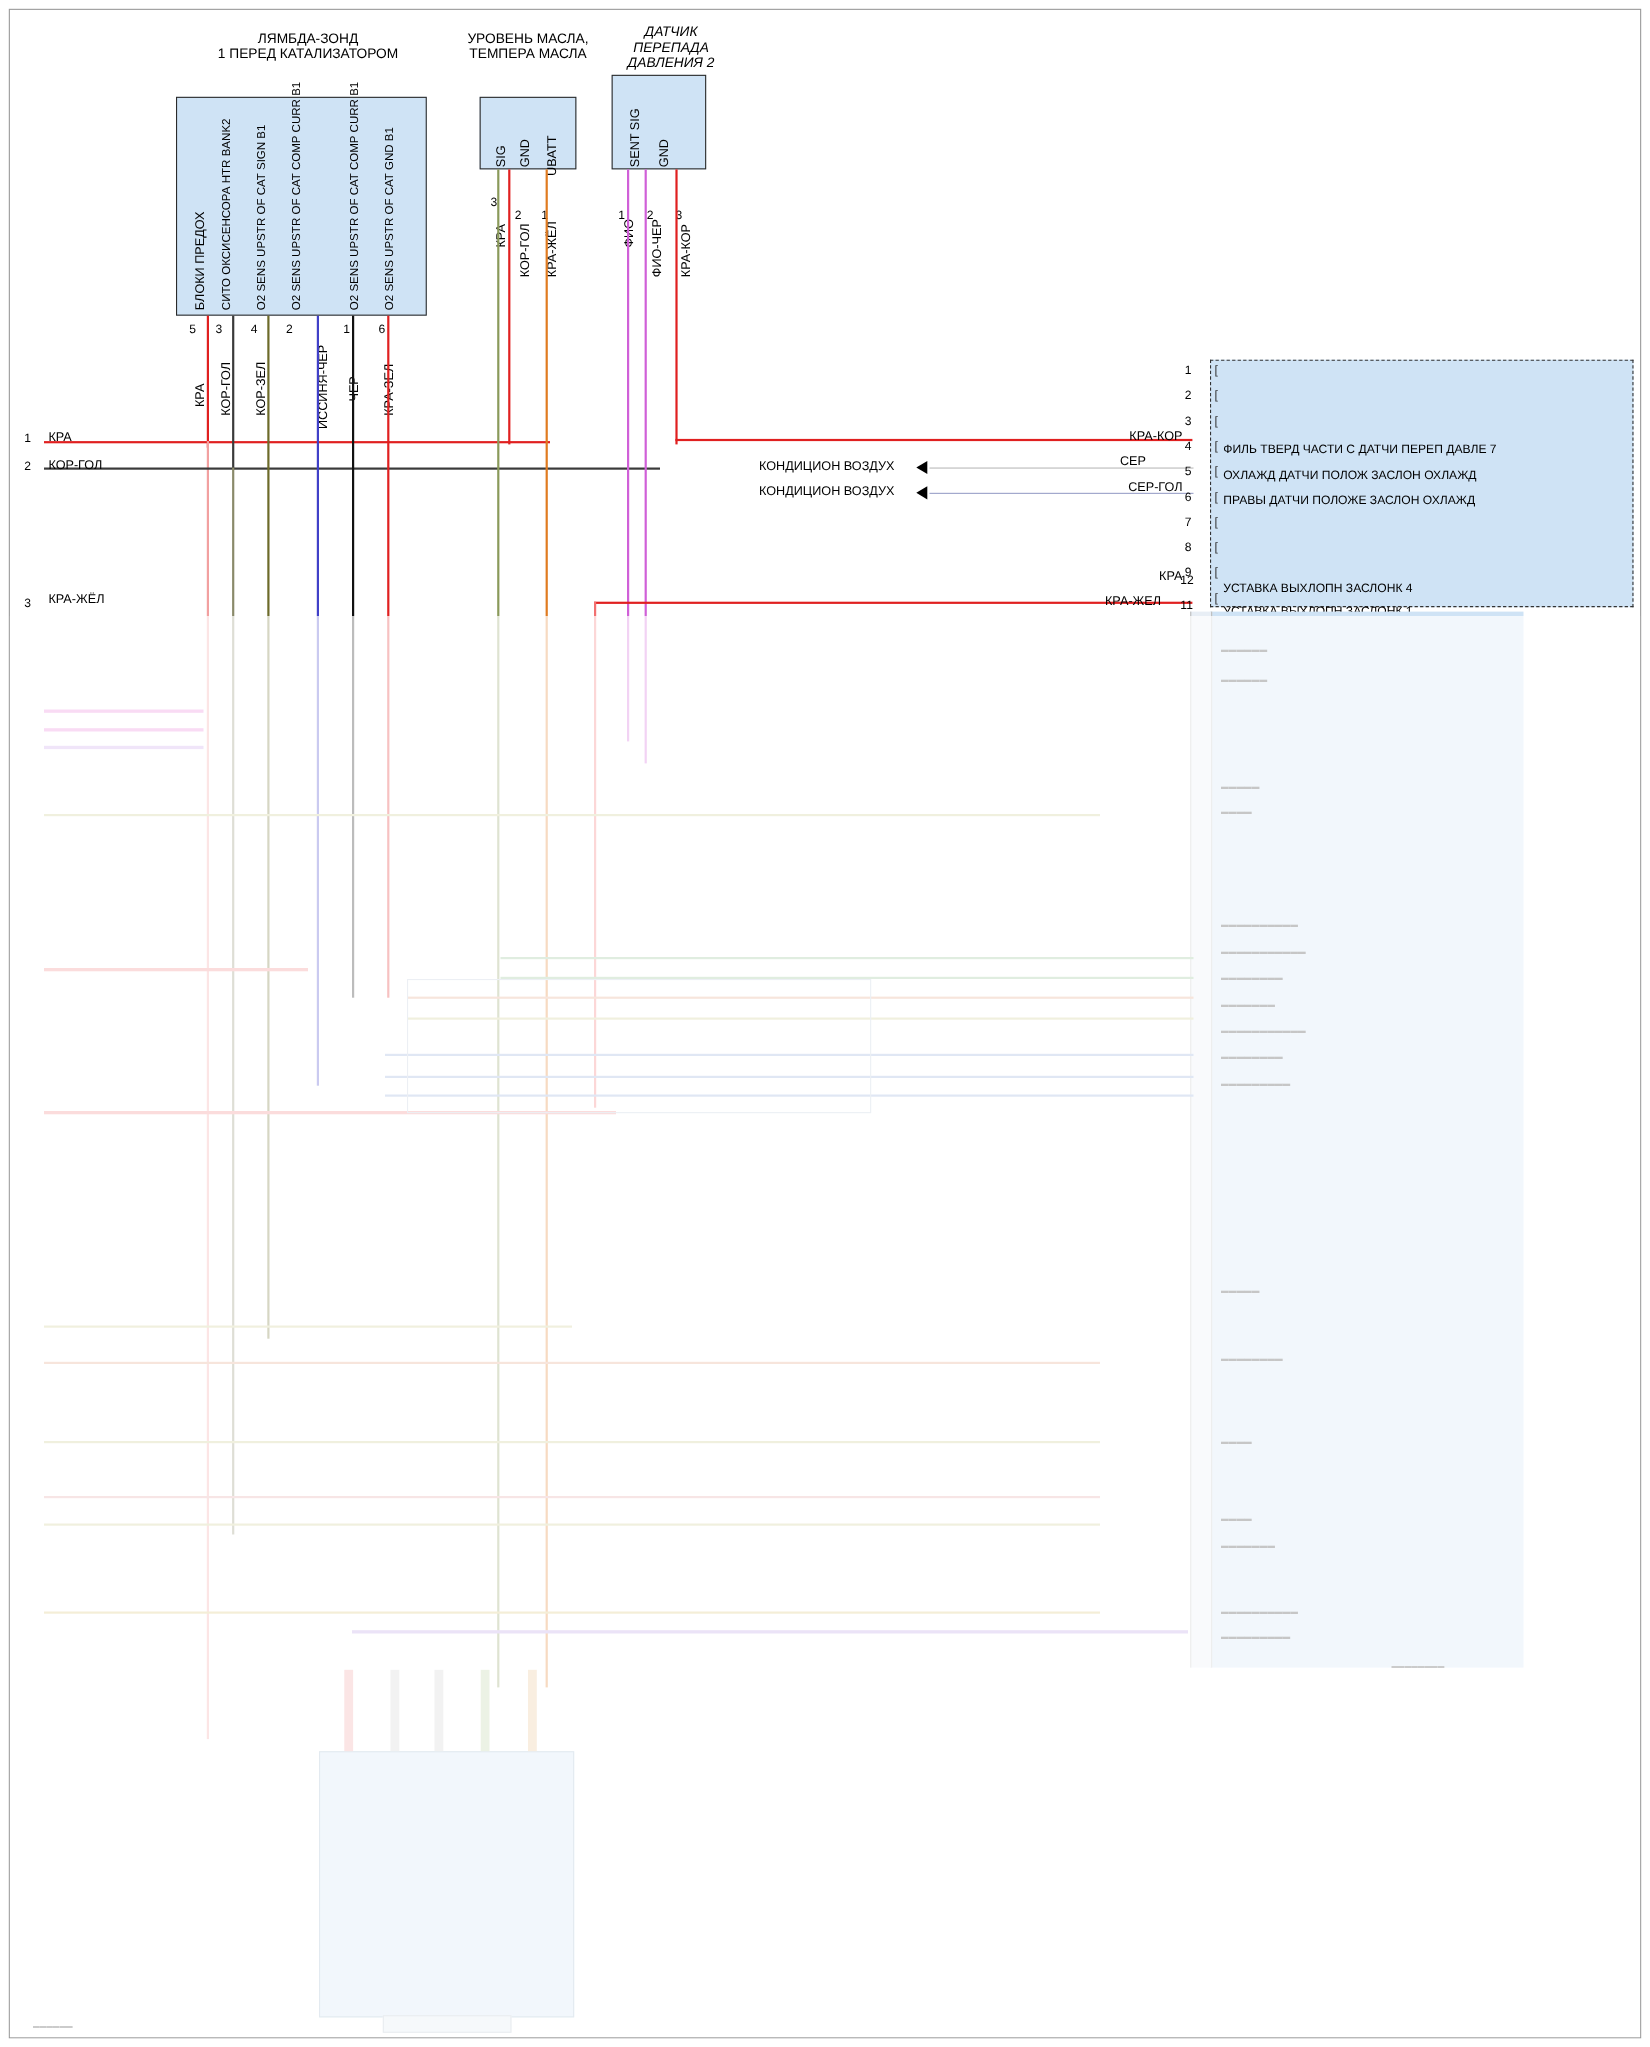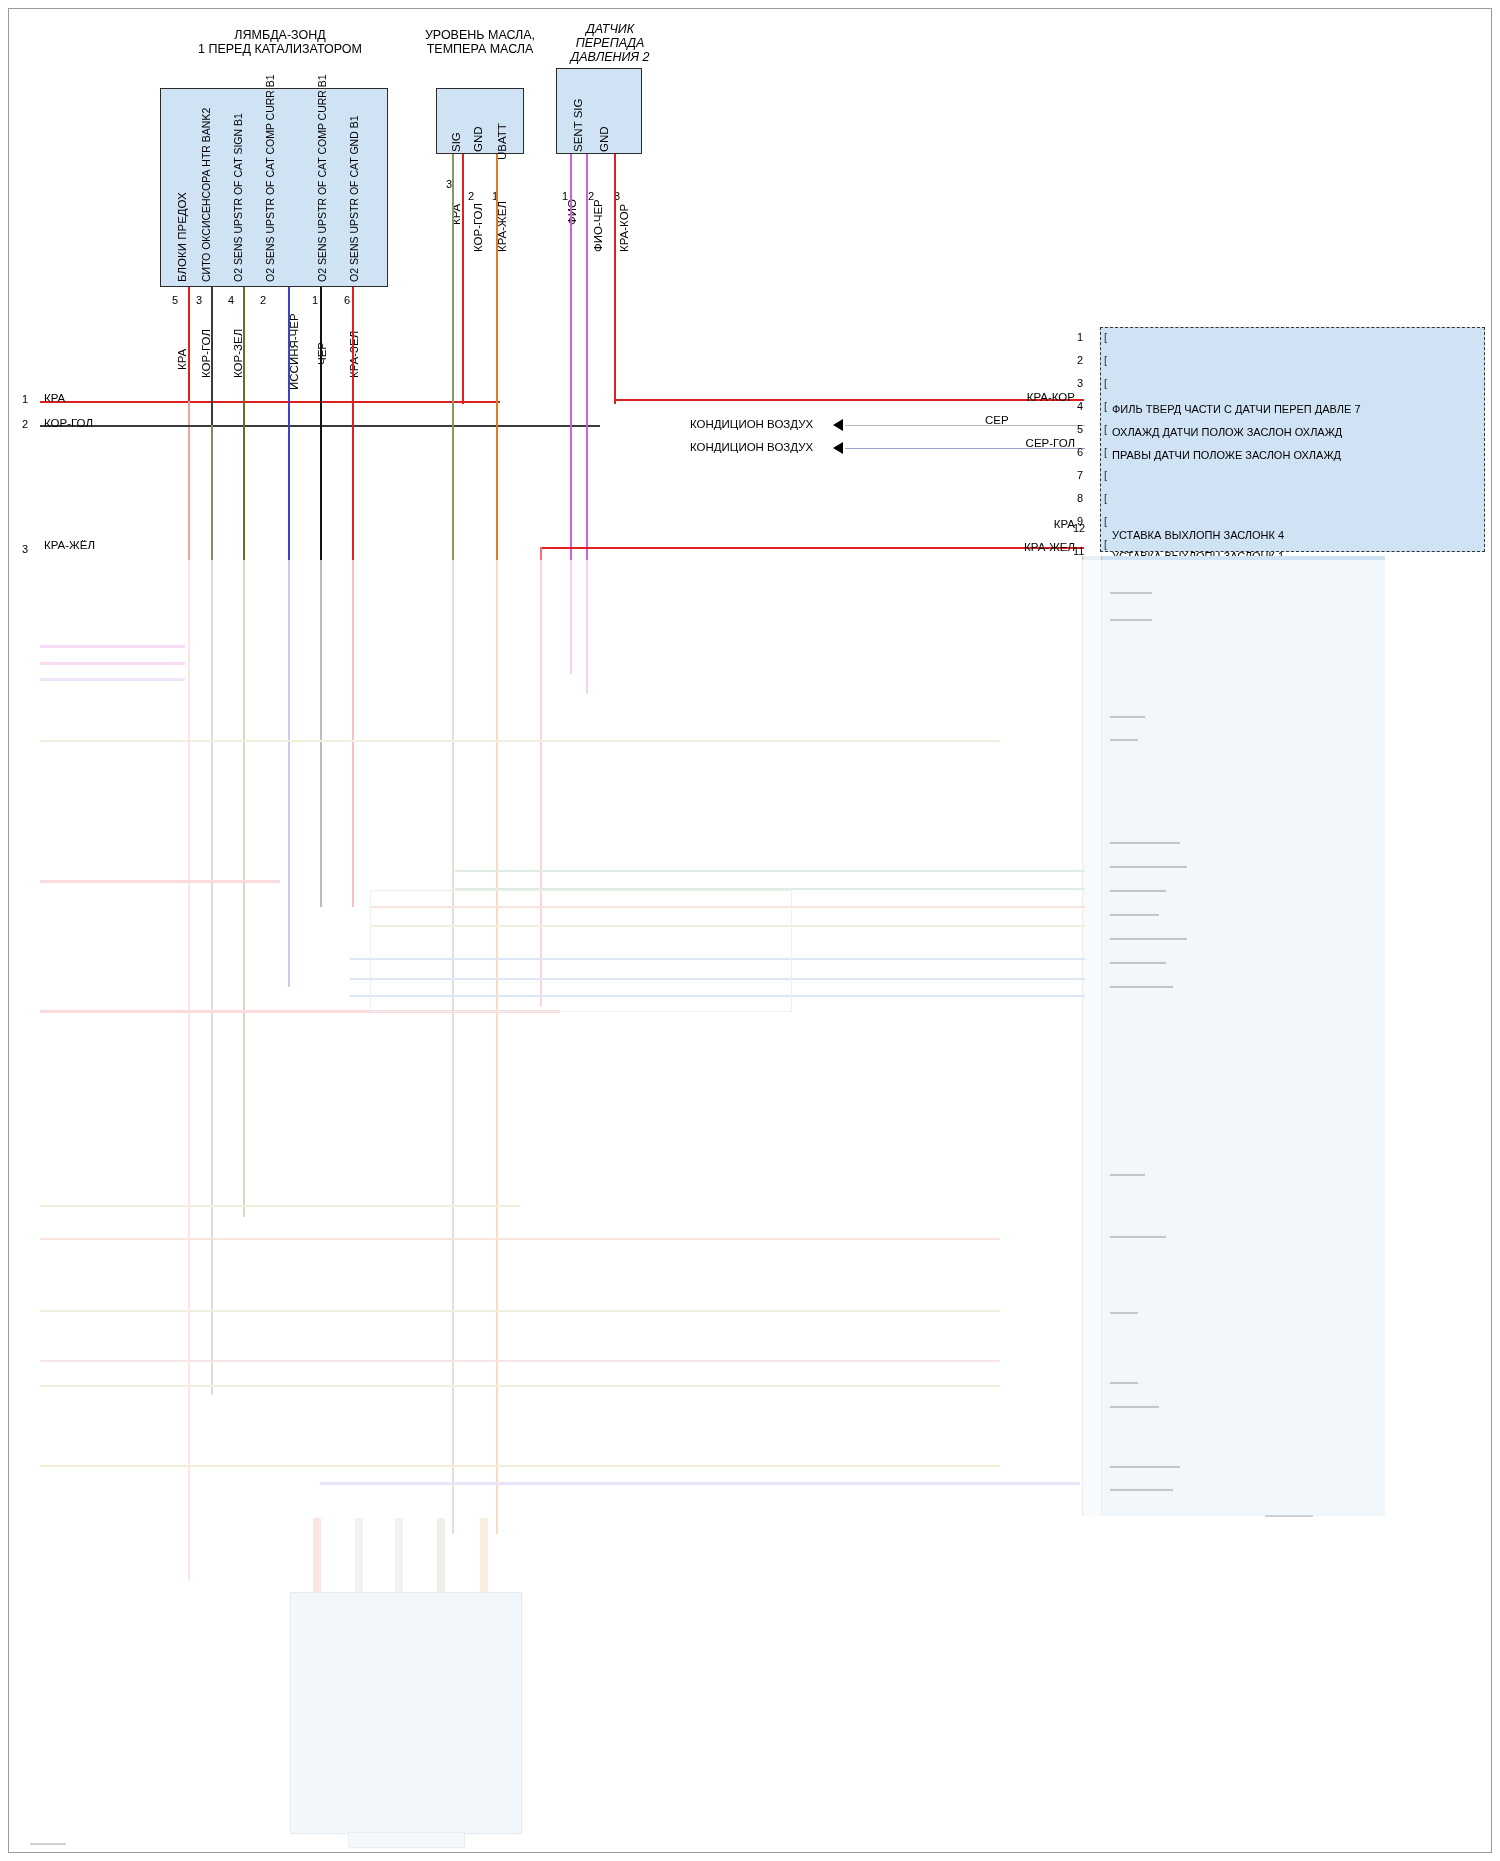--- a/index.html
+++ b/index.html
@@ -215,24 +215,24 @@
   <div class="hlabel" style="left:44px; top:392px;">КРА</div>
   <div class="pinnum" style="left:22px; top:418px;">2</div>
   <div class="hlabel" style="left:44px; top:417px;">КОР-ГОЛ</div>
   <div class="pinnum" style="left:22px; top:543px;">3</div>
   <div class="hlabel" style="left:44px; top:539px;">КРА-ЖЁЛ</div>
 
   <div class="hlabel" style="left:690px; top:418px;">КОНДИЦИОН ВОЗДУХ</div>
   <div class="hlabel" style="left:690px; top:441px;">КОНДИЦИОН ВОЗДУХ</div>
 
   <div class="hlabel" style="left:985px; top:391px; text-align:right; width:90px;">КРА-КОР</div>
-  <div class="hlabel" style="left:985px; top:414px; text-align:left; width:90px;">СЕР</div>
+  <div class="hlabel" style="left:985px; top:414px; text-align:center; width:90px;">СЕР</div>
   <div class="hlabel" style="left:985px; top:437px; text-align:right; width:90px;">СЕР-ГОЛ</div>
   <div class="hlabel" style="left:985px; top:518px; text-align:right; width:90px;">КРА</div>
-  <div class="hlabel" style="left:985px; top:541px; text-align:right; width:90px;">КРА-ЖЕЛ</div>
+  <div class="hlabel" style="left:985px; top:541px; text-align:center; width:90px;">КРА-ЖЕЛ</div>
 
   <div class="ecu-box"></div>
 
   <div class="pinnum" style="left:1077px; top:331px;">1</div>
   <div class="pinnum" style="left:1077px; top:354px;">2</div>
   <div class="pinnum" style="left:1077px; top:377px;">3</div>
   <div class="pinnum" style="left:1077px; top:400px;">4</div>
   <div class="pinnum" style="left:1077px; top:423px;">5</div>
   <div class="pinnum" style="left:1077px; top:446px;">6</div>
   <div class="pinnum" style="left:1077px; top:469px;">7</div>

